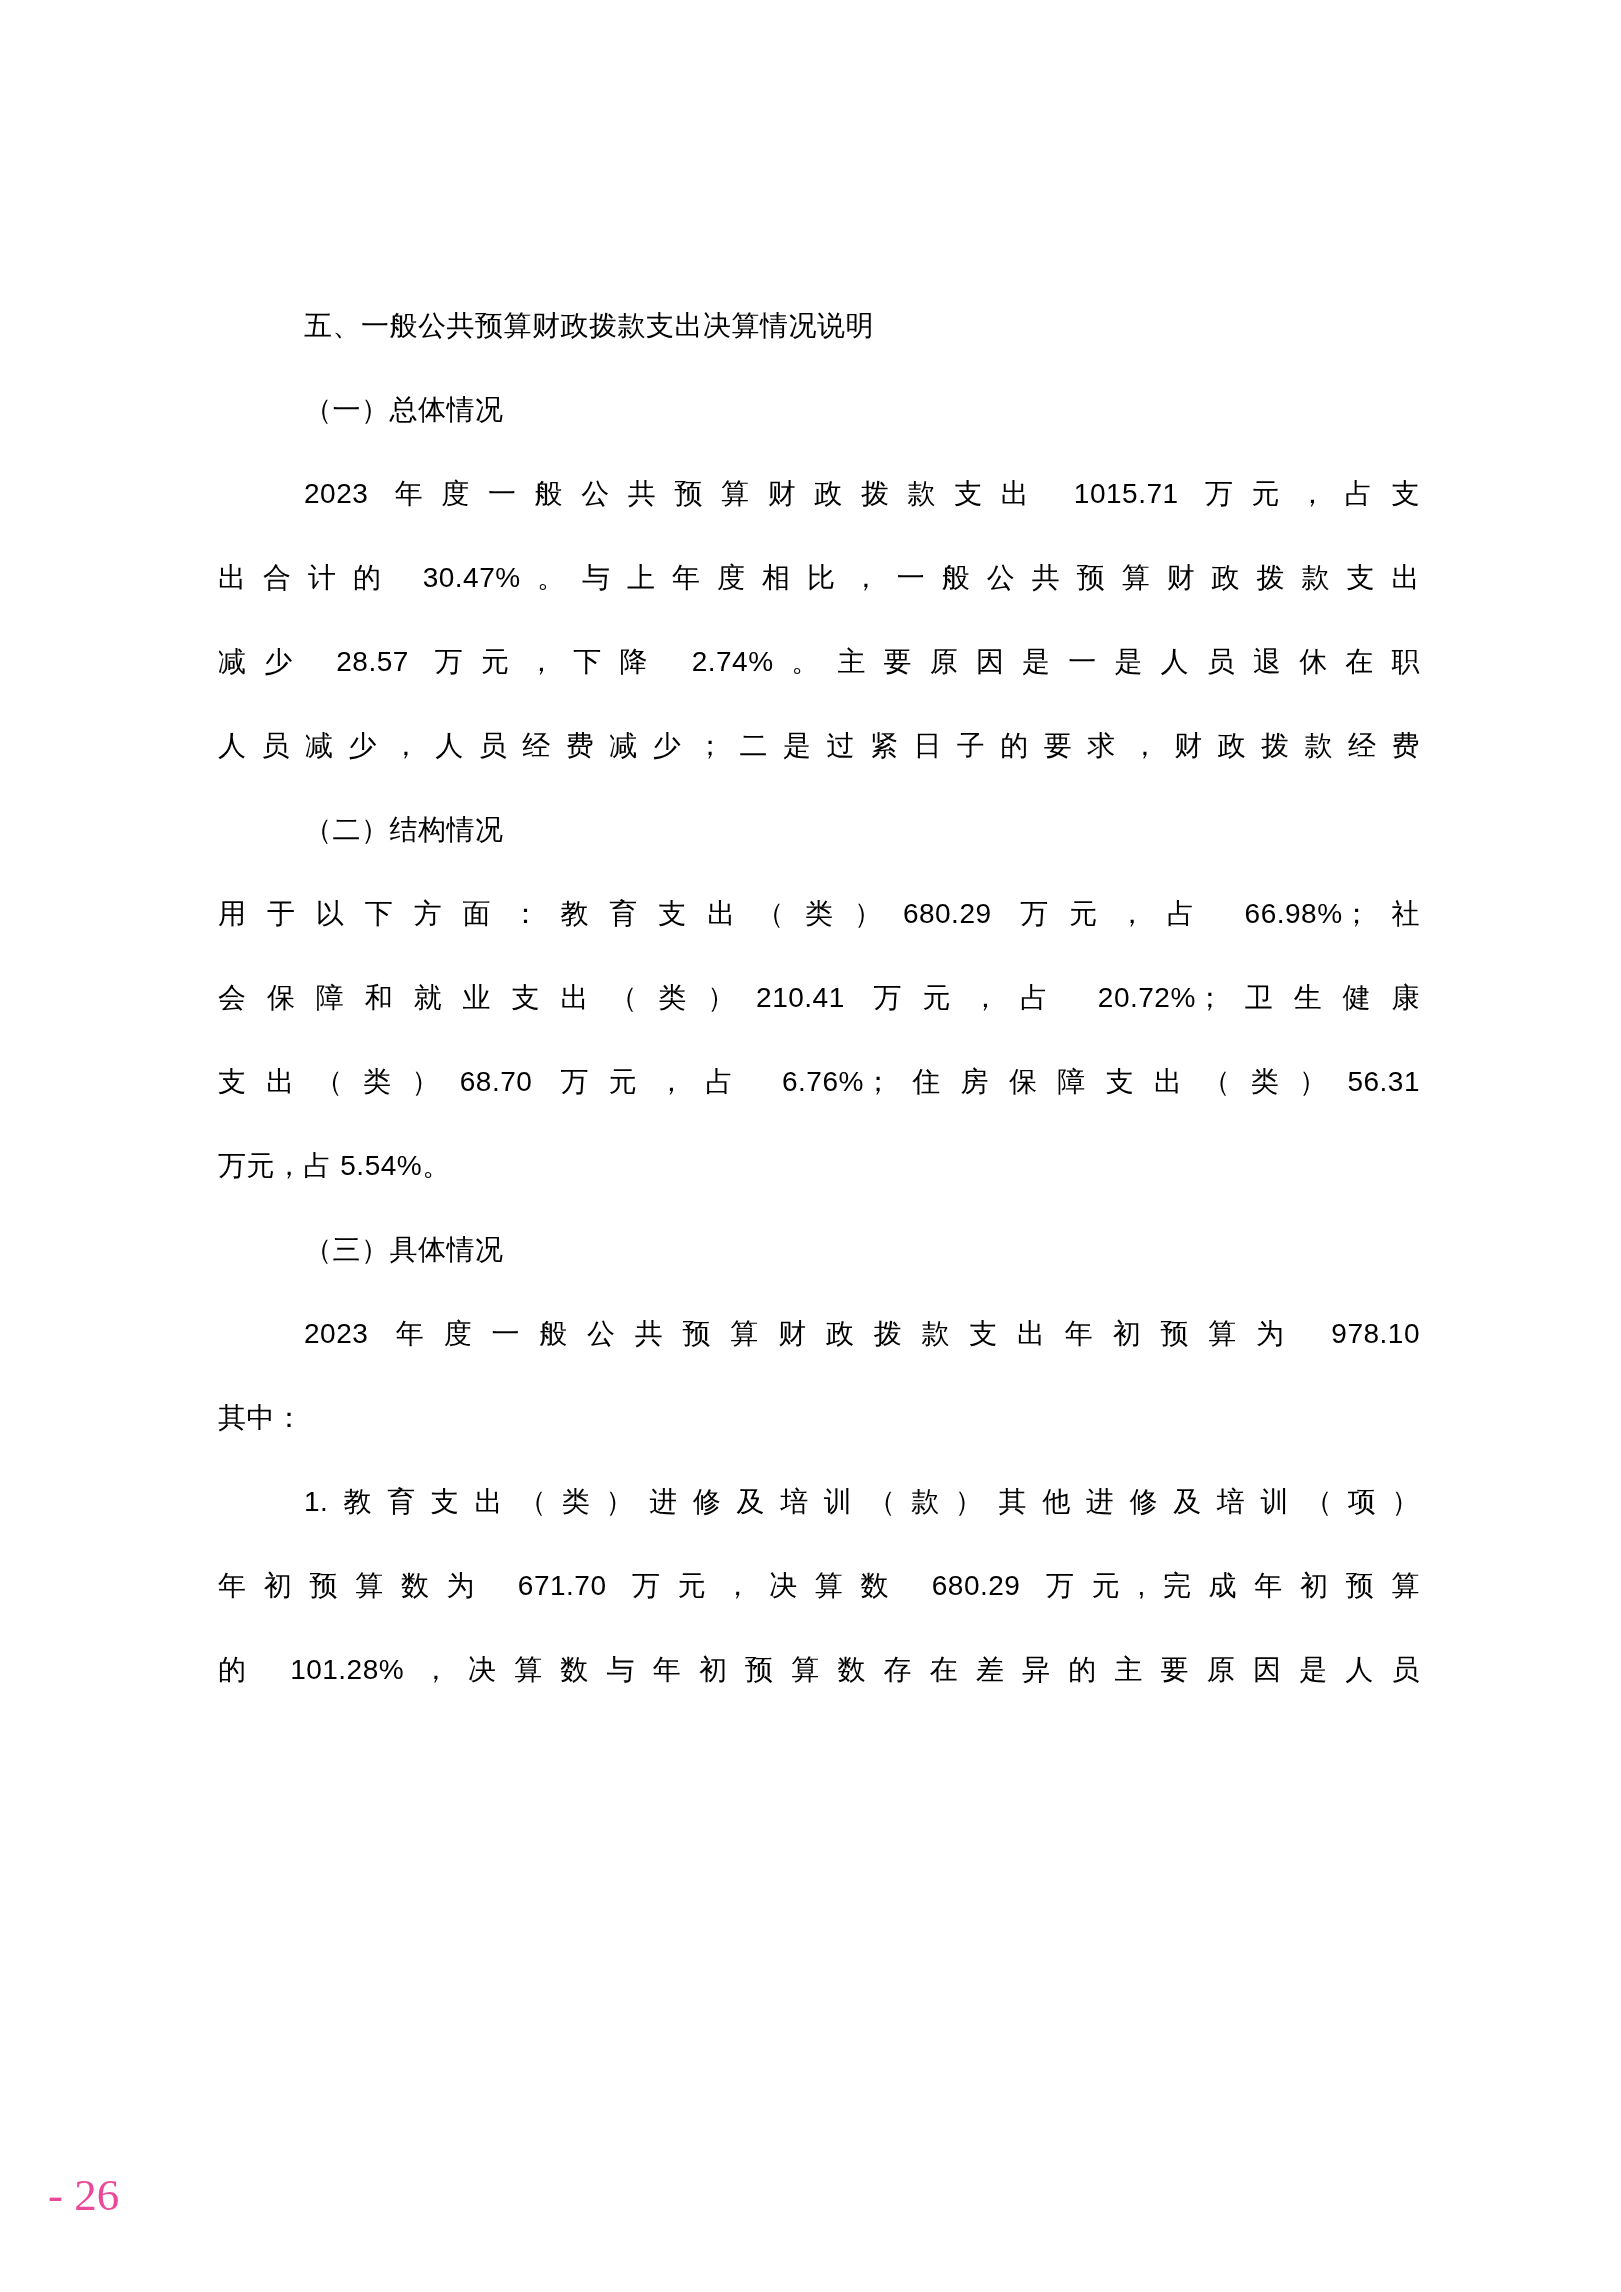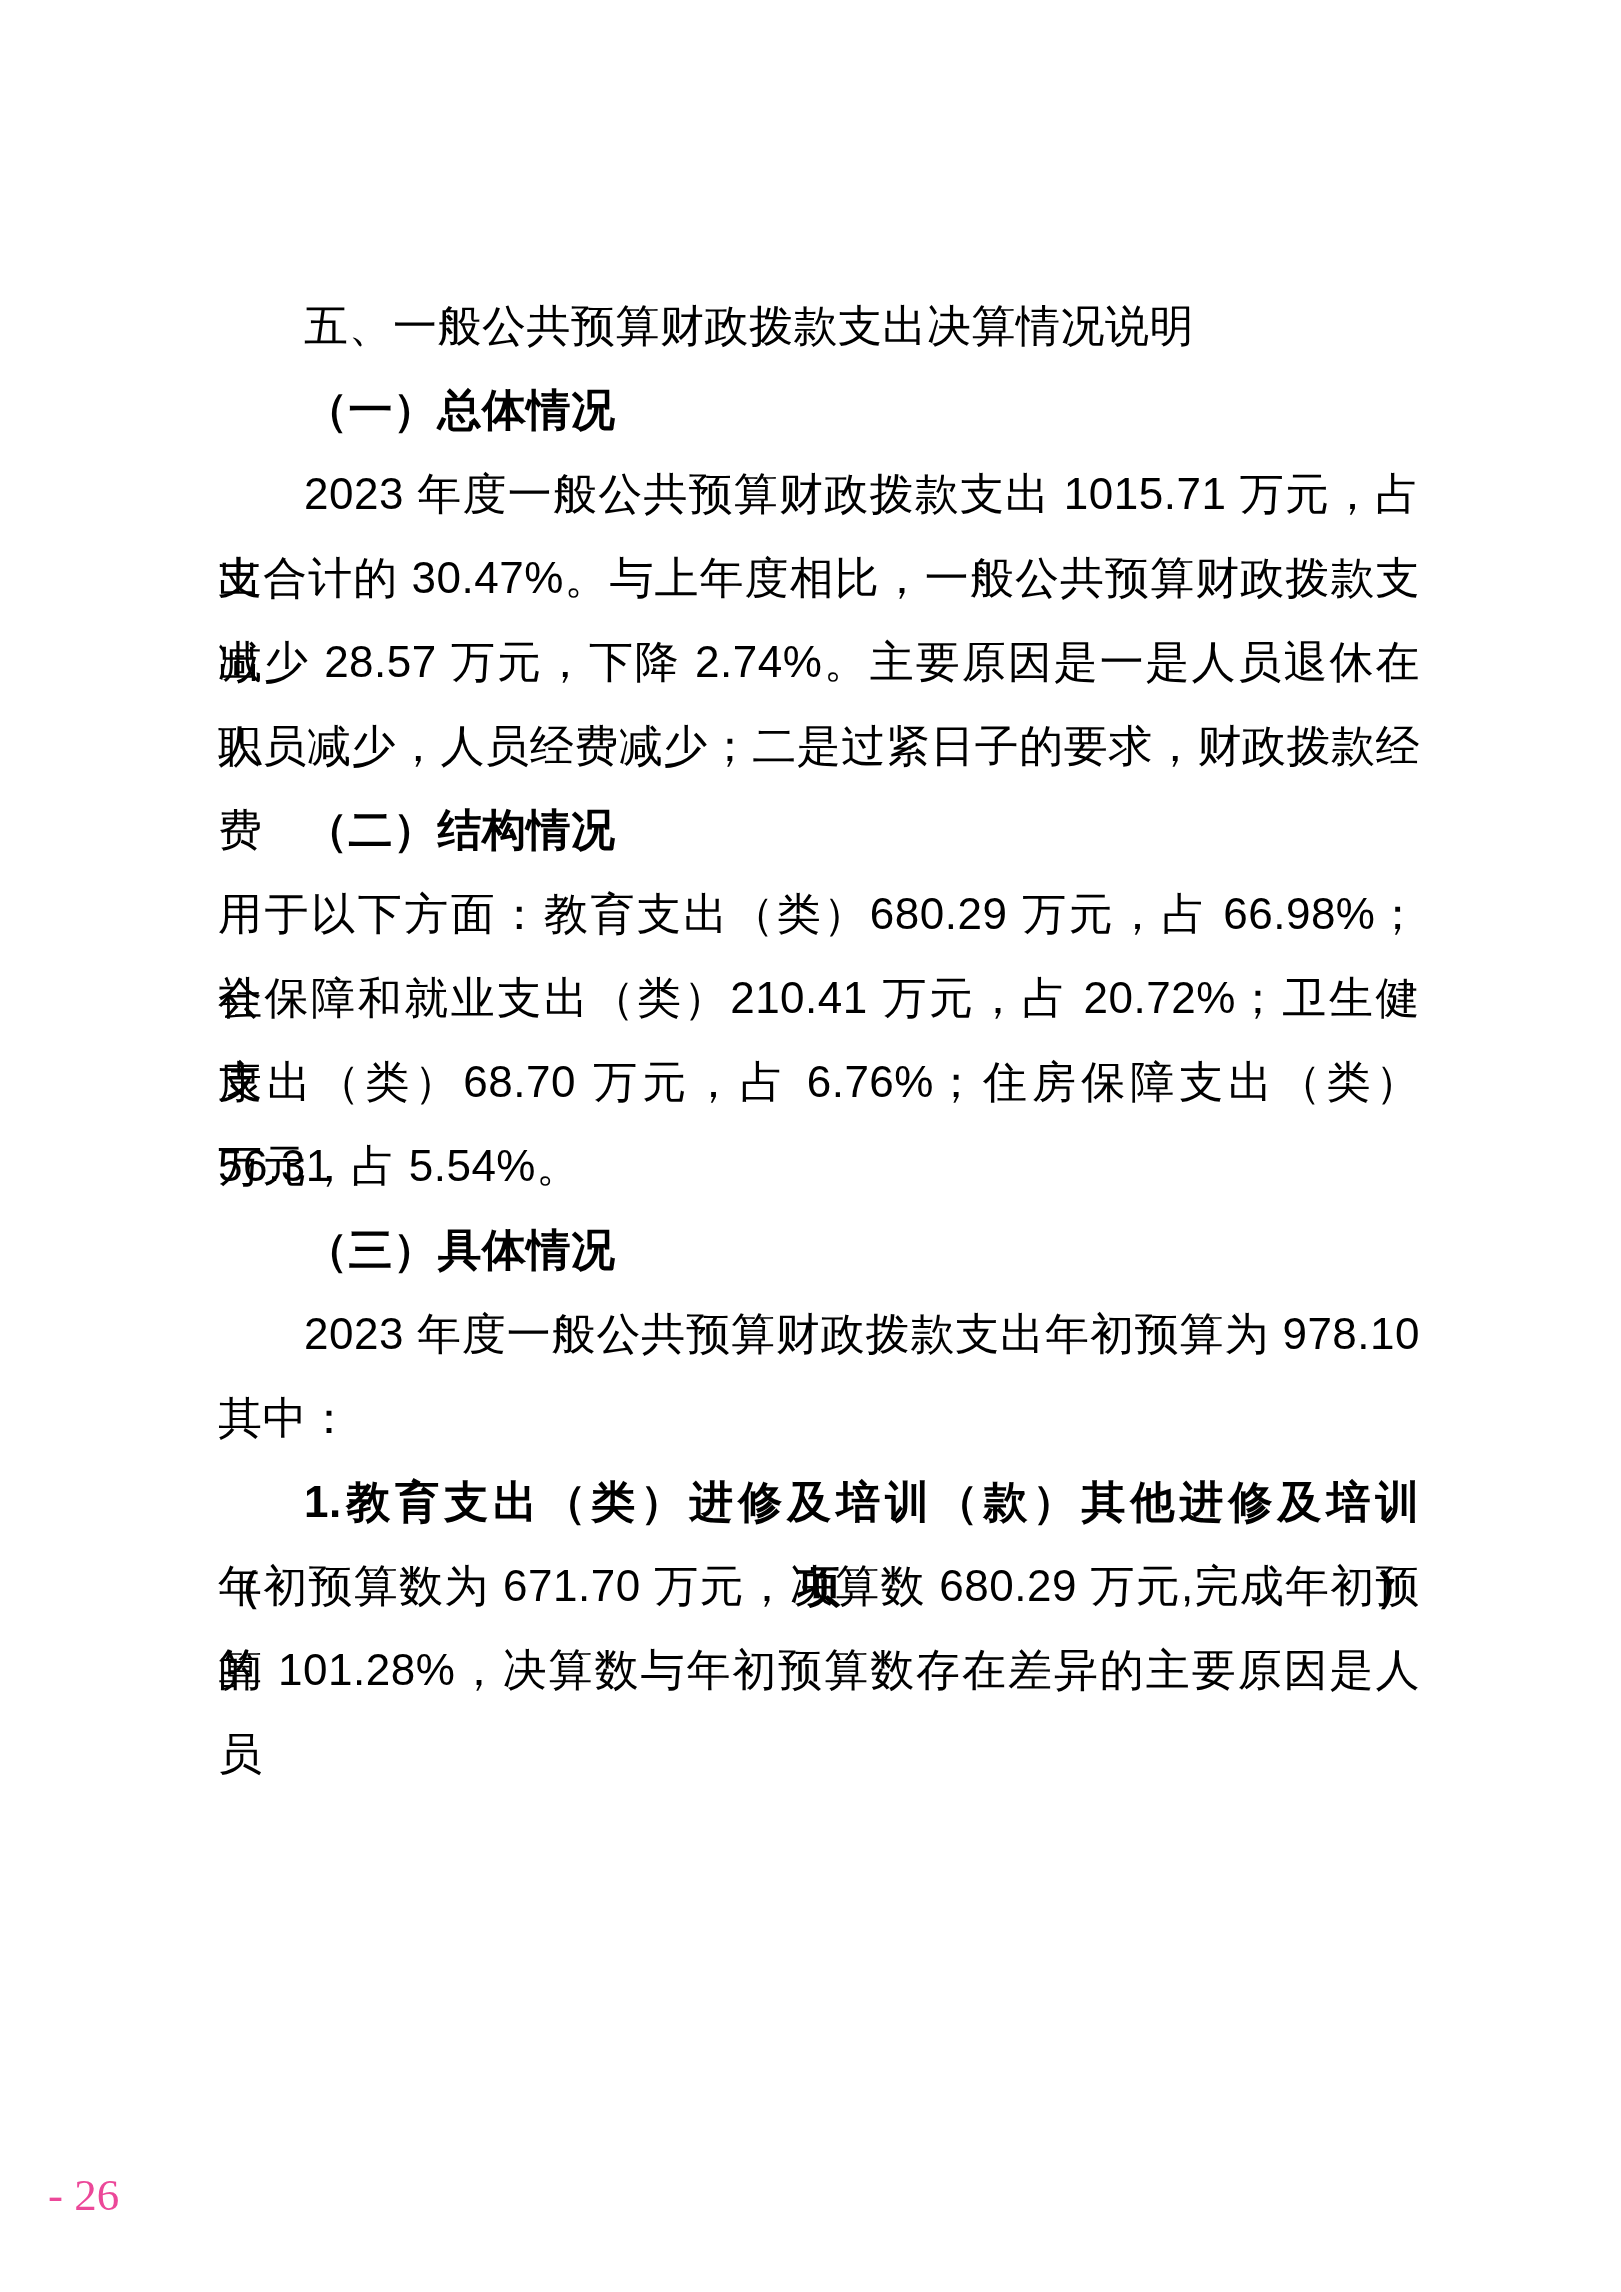--- a/index.html
+++ b/index.html
@@ -18,37 +18,37 @@
   }
   .content {
     position: absolute;
     left: 218px;
     top: 284px;
     width: 1202px;
   }
   .line {
     height: 84px;
     line-height: 84px;
-    font-size: 44px;
+    font-size: 28px;
     letter-spacing: 0.5px;
     white-space: normal;
     overflow: visible;
   }
   
   .j {
     text-align: justify;
     text-align-last: justify;
   }
   
   .ind {
     text-indent: 86px;
   }
   
   .b {
-    font-weight: bold;
+    font-weight: normal;
   }
   .footer {
     position: absolute;
     top: 2166px;
     left: 0;
     width: 100%;
     height: 59px;
     line-height: 59px;
     text-align: left;
     font-size: 45px;

